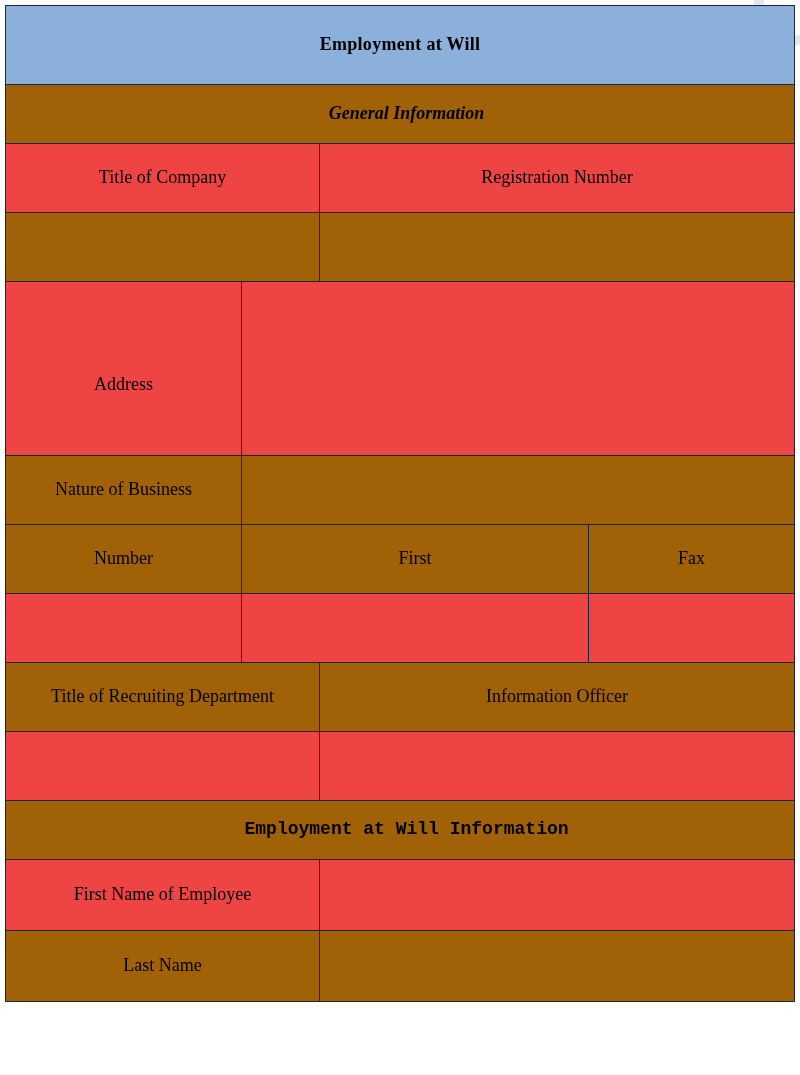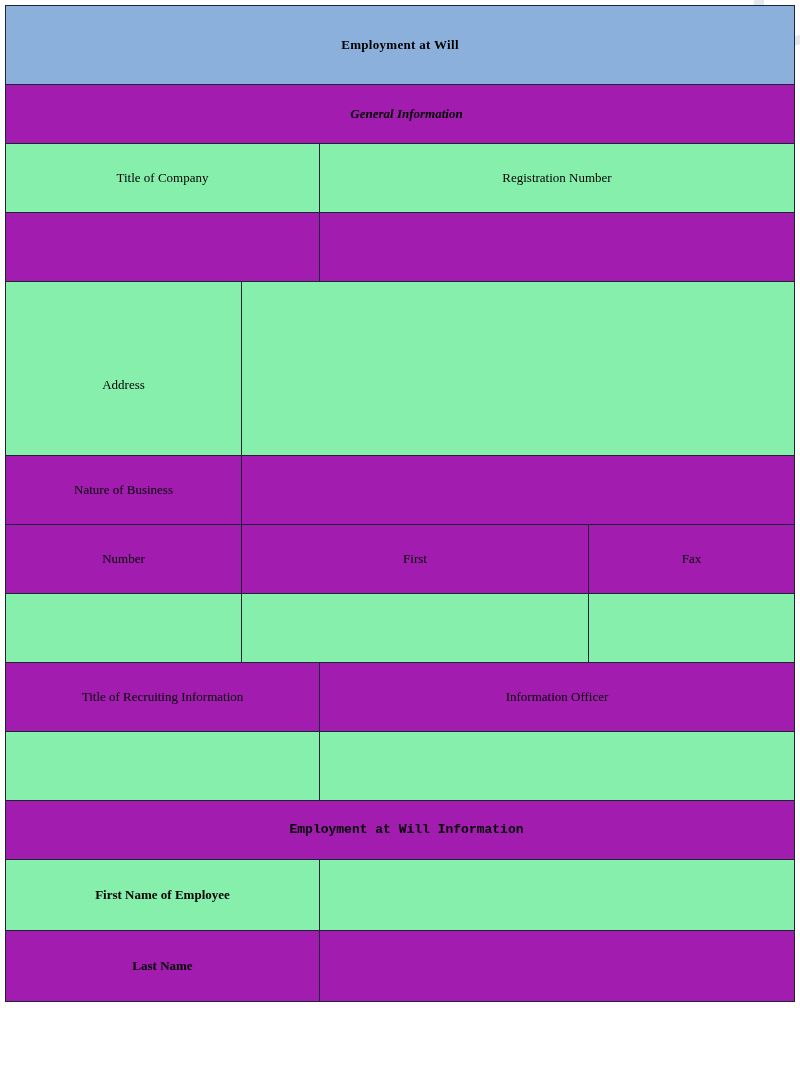--- a/index.html
+++ b/index.html
@@ -50,27 +50,27 @@
   table.form-table {
     border-collapse: collapse;
     width: 789px;
     table-layout: fixed;
   }
   table.form-table td {
     border: 1.6px solid #1d2436;
     padding: 0;
     vertical-align: middle;
     text-align: center;
-    font-size: 13px;
+    font-size: 18px;
     line-height: 1.2;
   }
 
   
-  .bg-white { background: #86efac; }
-  .bg-blue  { background: #a21caf; }
+  .bg-white { background: #ef4444; }
+  .bg-blue  { background: #a16207; }
   .bg-head  { background: #8cb0dc; }
 
   
   .title-cell {
     height: 78px;
     text-align: center;
     font-weight: bold;
     font-size: 25px;
     letter-spacing: 0.3px;
   }
@@ -89,21 +89,21 @@
   .label-cell { height: 68px; }
   .input-cell { height: 68px; }
 
   .addr-label {
     height: 140px;
     vertical-align: top;
     padding-top: 33px !important;
   }
   .addr-input { height: 140px; }
 
-  .name-cell { height: 70px; font-weight: bold; }
+  .name-cell { height: 70px; }
 </style>
 </head>
 <body>
 
 <div id="watermark-layer">
   <div id="watermark-text">editableforms.com</div>
 </div>
 
 <div id="form-wrapper">
   <table class="form-table">
@@ -151,21 +151,21 @@
         <td class="bg-blue label-cell">Fax</td>
       </tr>
 
       <tr>
         <td class="bg-white input-cell"></td>
         <td colspan="3" class="bg-white input-cell"></td>
         <td class="bg-white input-cell"></td>
       </tr>
 
       <tr>
-        <td colspan="2" class="bg-blue label-cell">Title of Recruiting Information</td>
+        <td colspan="2" class="bg-blue label-cell">Title of Recruiting Department</td>
         <td colspan="3" class="bg-blue label-cell">Information Officer</td>
       </tr>
 
       <tr>
         <td colspan="2" class="bg-white input-cell"></td>
         <td colspan="3" class="bg-white input-cell"></td>
       </tr>
 
       <tr>
         <td colspan="5" class="bg-blue section-cell section-plain">Employment at Will Information</td>

